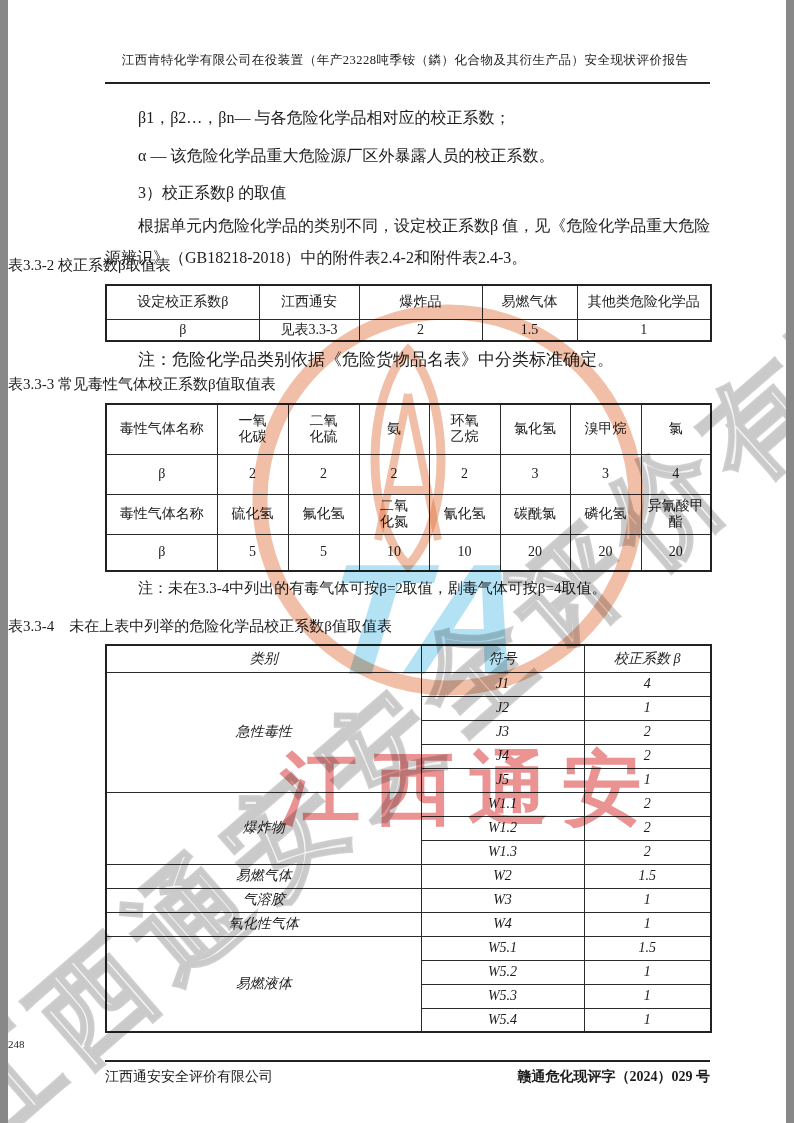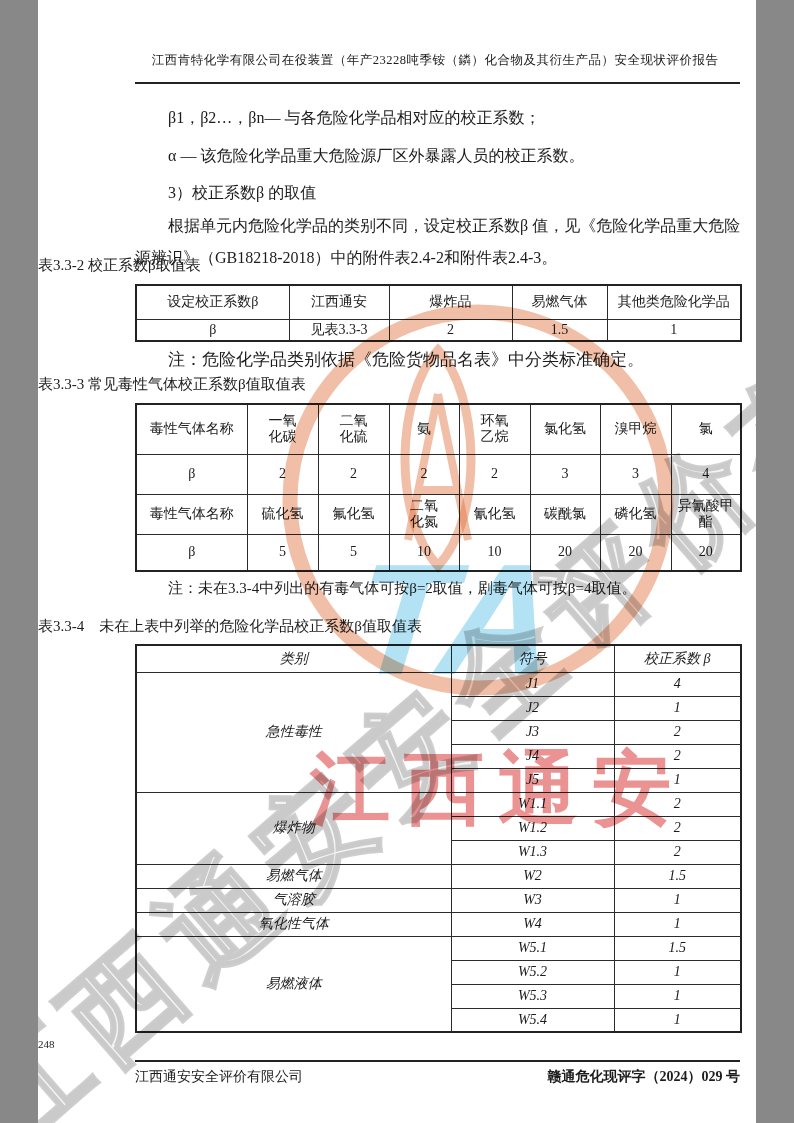--- a/index.html
+++ b/index.html
@@ -1,17 +1,17 @@
 <!DOCTYPE html>
 <html><head>
 <meta charset="utf-8">
 <style>
   html,body{margin:0;padding:0;background:#888;}
   .page{
-    position:relative;width:718px;height:1123px;margin:0 auto;background:#ffffff;
+    position:relative;width:778px;height:1123px;margin:0 auto;background:#ffffff;
     font-family:"Liberation Serif","DejaVu Serif",serif;color:#1c1c1c;overflow:hidden;
   }
   .abs{position:absolute;}
   
   .doc-header{top:52px;left:0;width:794px;text-align:center;font-size:12.5px;letter-spacing:0.5px;}
   .header-rule{top:82px;left:97px;width:605px;height:0;border-top:2px solid #222;}
   .footer-rule{top:1060px;left:97px;width:605px;height:0;border-top:2px solid #222;}
   .page-number{top:1038px;left:0;width:794px;text-align:left;font-size:11px;}
   .footer-left{top:1068px;left:97px;font-size:14px;}
   .footer-right{top:1068px;left:97px;width:605px;text-align:right;font-size:14px;font-weight:bold;}

